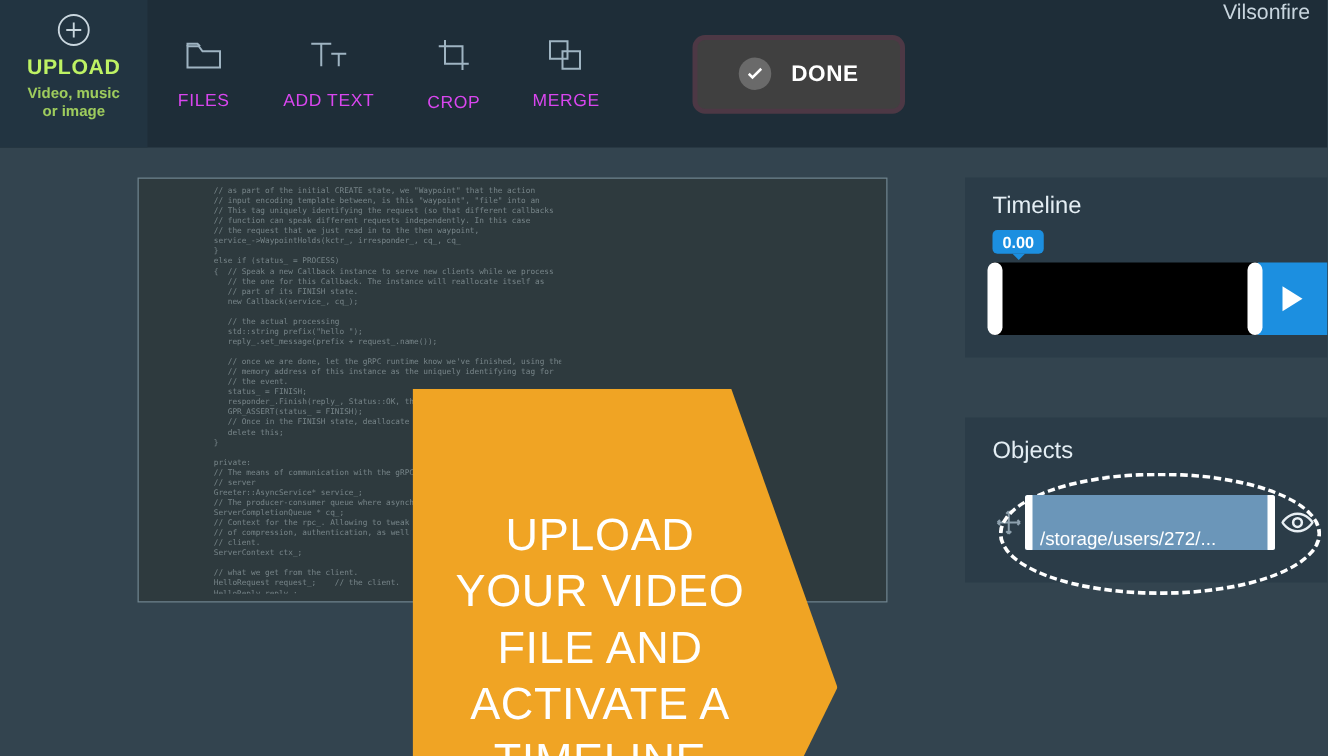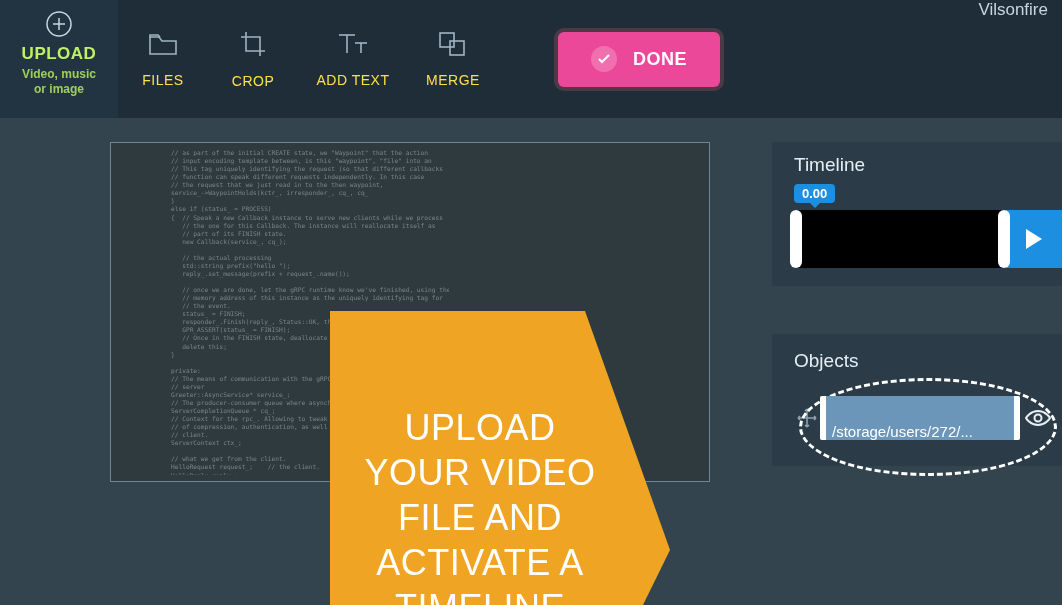--- a/index.html
+++ b/index.html
@@ -27,30 +27,30 @@
     display: flex; align-items: center; justify-content: center;
   }
   .upload-plus svg { stroke: #c9d6de; }
   .upload-label { font-weight: 700; font-size: 17px; letter-spacing: .5px; }
   .upload-sub { font-size: 12px; opacity: .8; line-height: 1.25; margin-top: 3px; }
 
   .tool-btn {
     width: 90px;
     display: flex; flex-direction: column; align-items: center; justify-content: center;
     gap: 12px;
-    color: #fde047;
+    color: #d946ef;
     font-size: 14px;
     cursor: pointer;
     letter-spacing: .5px;
   }
   .tool-btn svg { stroke: #9fb4c2; fill: none; }
 
   .done-wrap { margin-left: 60px; display: flex; align-items: center; }
   .done-btn {
-    background: #ec4899;
+    background: #404040;
     box-shadow: 0 0 0 4px rgba(220,92,108,.25);
     border-radius: 6px;
     height: 55px;
     width: 162px;
     display: flex; align-items: center; justify-content: center; gap: 16px;
     color: #fff; font-weight: 700; font-size: 18px; letter-spacing: .5px;
     cursor: pointer;
   }
   .done-check {
     width: 26px; height: 26px; border-radius: 50%;
@@ -189,40 +189,40 @@
   <div class="tool-btn">
     <span>
       <svg width="30" height="26" viewBox="0 0 30 26" stroke-width="1.6">
         <path d="M2 6h9l3 4h14v13H2z"></path>
           <path d="M2 6V4h8l2 2"></path>
       </svg>
     </span>
     <span>FILES</span>
   </div>
 
-  <div class="tool-btn">
-    <span>
-      <svg width="28" height="28" viewBox="0 0 28 28" stroke-width="1.6">
-        <path d="M7 2v19h19"></path>
-          <path d="M2 7h19v19"></path>
-      </svg>
-    </span>
-    <span>CROP</span>
-  </div>
-
   <div class="tool-btn" style="width:110px">
     <span>
       <svg width="32" height="26" viewBox="0 0 32 26" stroke-width="1.6">
         <path d="M2 4h16"></path>
           <path d="M10 4v18"></path>
         <path d="M18 12h12"></path>
           <path d="M24 12v10"></path>
       </svg>
     </span>
     <span>ADD TEXT</span>
+  </div>
+
+  <div class="tool-btn">
+    <span>
+      <svg width="28" height="28" viewBox="0 0 28 28" stroke-width="1.6">
+        <path d="M7 2v19h19"></path>
+          <path d="M2 7h19v19"></path>
+      </svg>
+    </span>
+    <span>CROP</span>
   </div>
 
   <div class="tool-btn">
     <span>
       <svg width="30" height="26" viewBox="0 0 30 26" stroke-width="1.6">
         <rect x="2" y="2" width="14" height="14"></rect>
         <rect x="12" y="10" width="14" height="14"></rect>
       </svg>
     </span>
     <span>MERGE</span>

